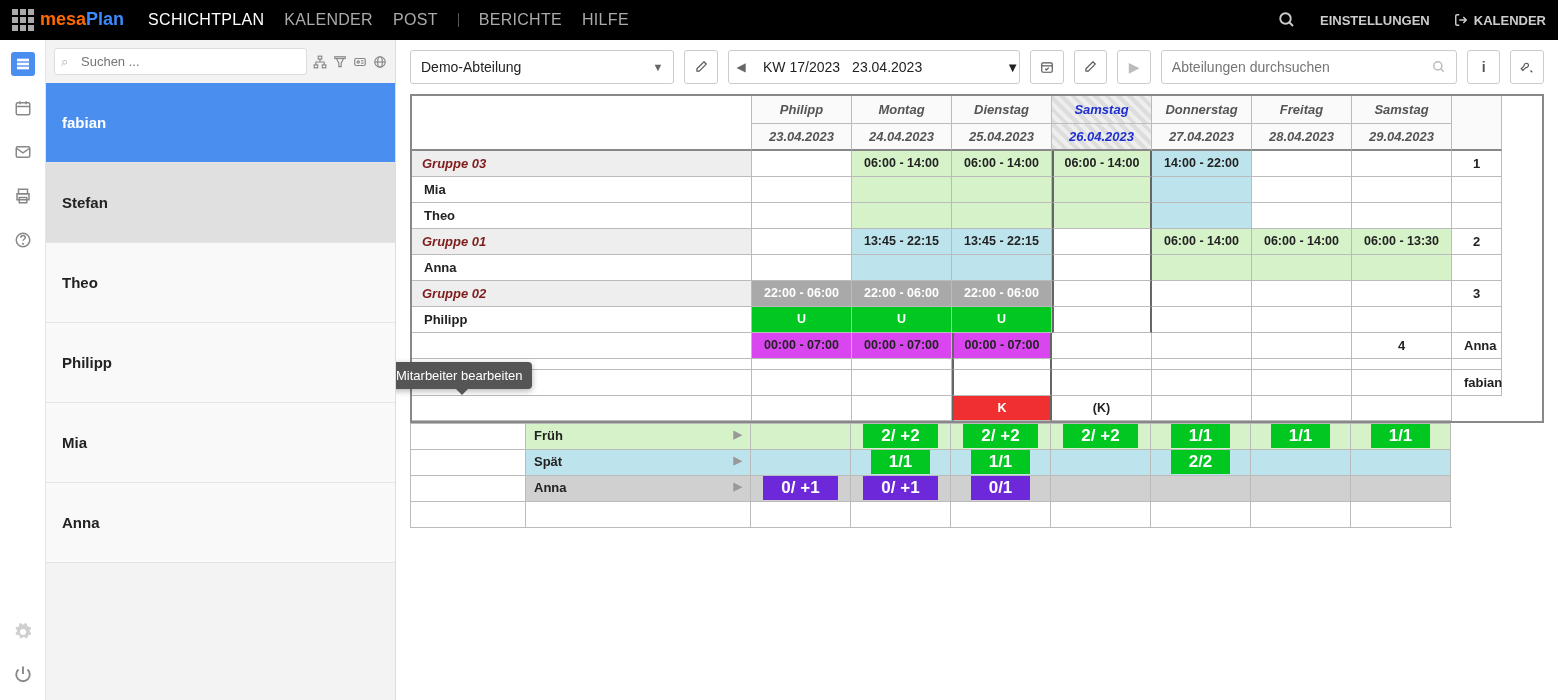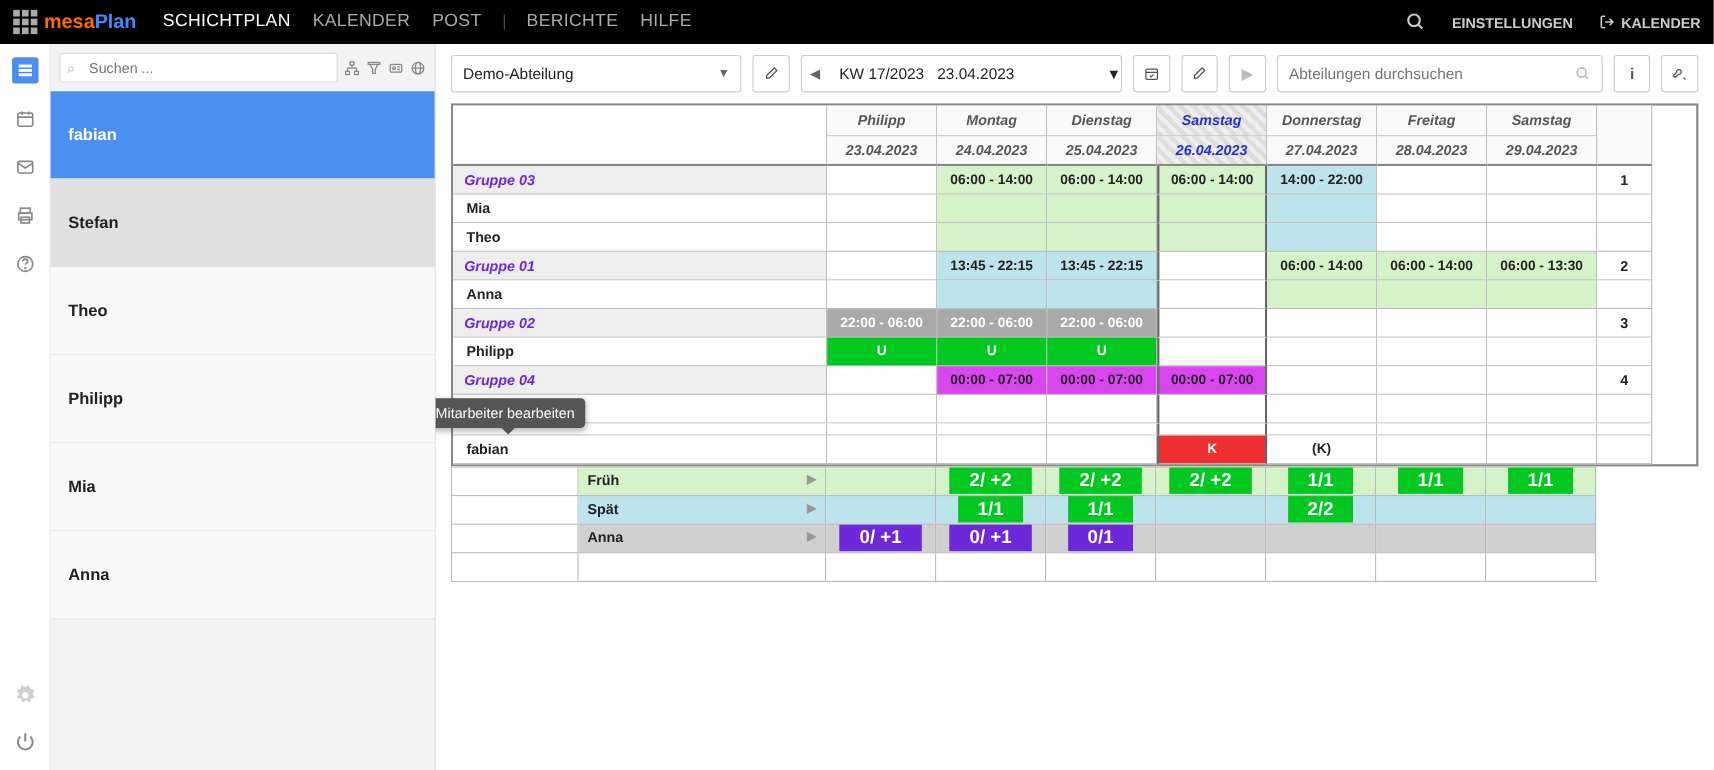--- a/index.html
+++ b/index.html
@@ -59,21 +59,21 @@
 
   
   .plan { border: 2px solid #888; display: grid; grid-template-columns: 340px repeat(7, 100px) 50px; font-size: 13px; }
   .plan > div { border-right: 1px solid #bbb; border-bottom: 1px solid #bbb; }
   .hdr-empty { grid-row: span 2; background: #fff; border-bottom: 2px solid #888 !important; }
   .day-hdr { text-align: center; font-style: italic; font-weight: bold; padding: 6px 0; background: #fafafa; color: #555; }
   .day-hdr.today { background: repeating-linear-gradient(45deg,#ddd,#ddd 4px,#eee 4px,#eee 8px); color: #2030d0; }
   .date-hdr { text-align: center; font-style: italic; padding: 5px 0; background: #fafafa; color: #555; border-bottom: 2px solid #888 !important; font-weight: bold; }
   .date-hdr.today { background: repeating-linear-gradient(45deg,#ddd,#ddd 4px,#eee 4px,#eee 8px); color: #2030d0; }
   .col-end { grid-row: span 2; background: #fafafa; border-bottom: 2px solid #888 !important; }
-  .row-label { padding: 5px 10px; font-weight: bold; font-style: italic; color: #6d28d9; background: #eee; }
+  .row-label { padding: 5px 10px; font-weight: bold; font-style: italic; color: #7f1d1d; background: #eee; }
   .row-label.emp { font-style: normal; font-weight: bold; color: #222; background: #fff; padding-left: 12px; }
   .cell { text-align: center; padding: 5px 0; font-weight: bold; font-size: 12.5px; }
   .bg-green-l { background: #d5f2c8; }
   .bg-green { background: #00c821; color: #fff; }
   .bg-blue-l { background: #bde4ec; }
   .bg-gray { background: #a9a9a9; color: #fff; }
   .bg-gray-l { background: #d946ef; }
   .bg-red { background: #f03030; color: #fff; }
   .bg-white { background: #fff; }
   .row-num { text-align: center; font-weight: bold; padding: 5px 0; background: #fff; }
@@ -364,21 +364,20 @@
         <div class="row-num">3</div>
         <div class="row-label emp">Philipp</div>
         <div class="cell bg-green">U</div>
         <div class="cell bg-green">U</div>
         <div class="cell bg-green">U</div>
         <div class="cell bg-white today-border-l today-border-r"></div>
         <div class="cell bg-white"></div>
         <div class="cell bg-white"></div>
         <div class="cell bg-white"></div>
         <div class="row-num"></div>
-        <div class="row-label">Gruppe 04</div>
         <div class="cell bg-white"></div>
         <div class="cell bg-gray-l">00:00 - 07:00</div>
         <div class="cell bg-gray-l">00:00 - 07:00</div>
         <div class="cell bg-gray-l today-border-l today-border-r">00:00 - 07:00</div>
         <div class="cell bg-white"></div>
         <div class="cell bg-white"></div>
         <div class="cell bg-white"></div>
         <div class="row-num">4</div>
         <div class="row-label emp">Anna</div>
         <div class="cell bg-white"></div>

